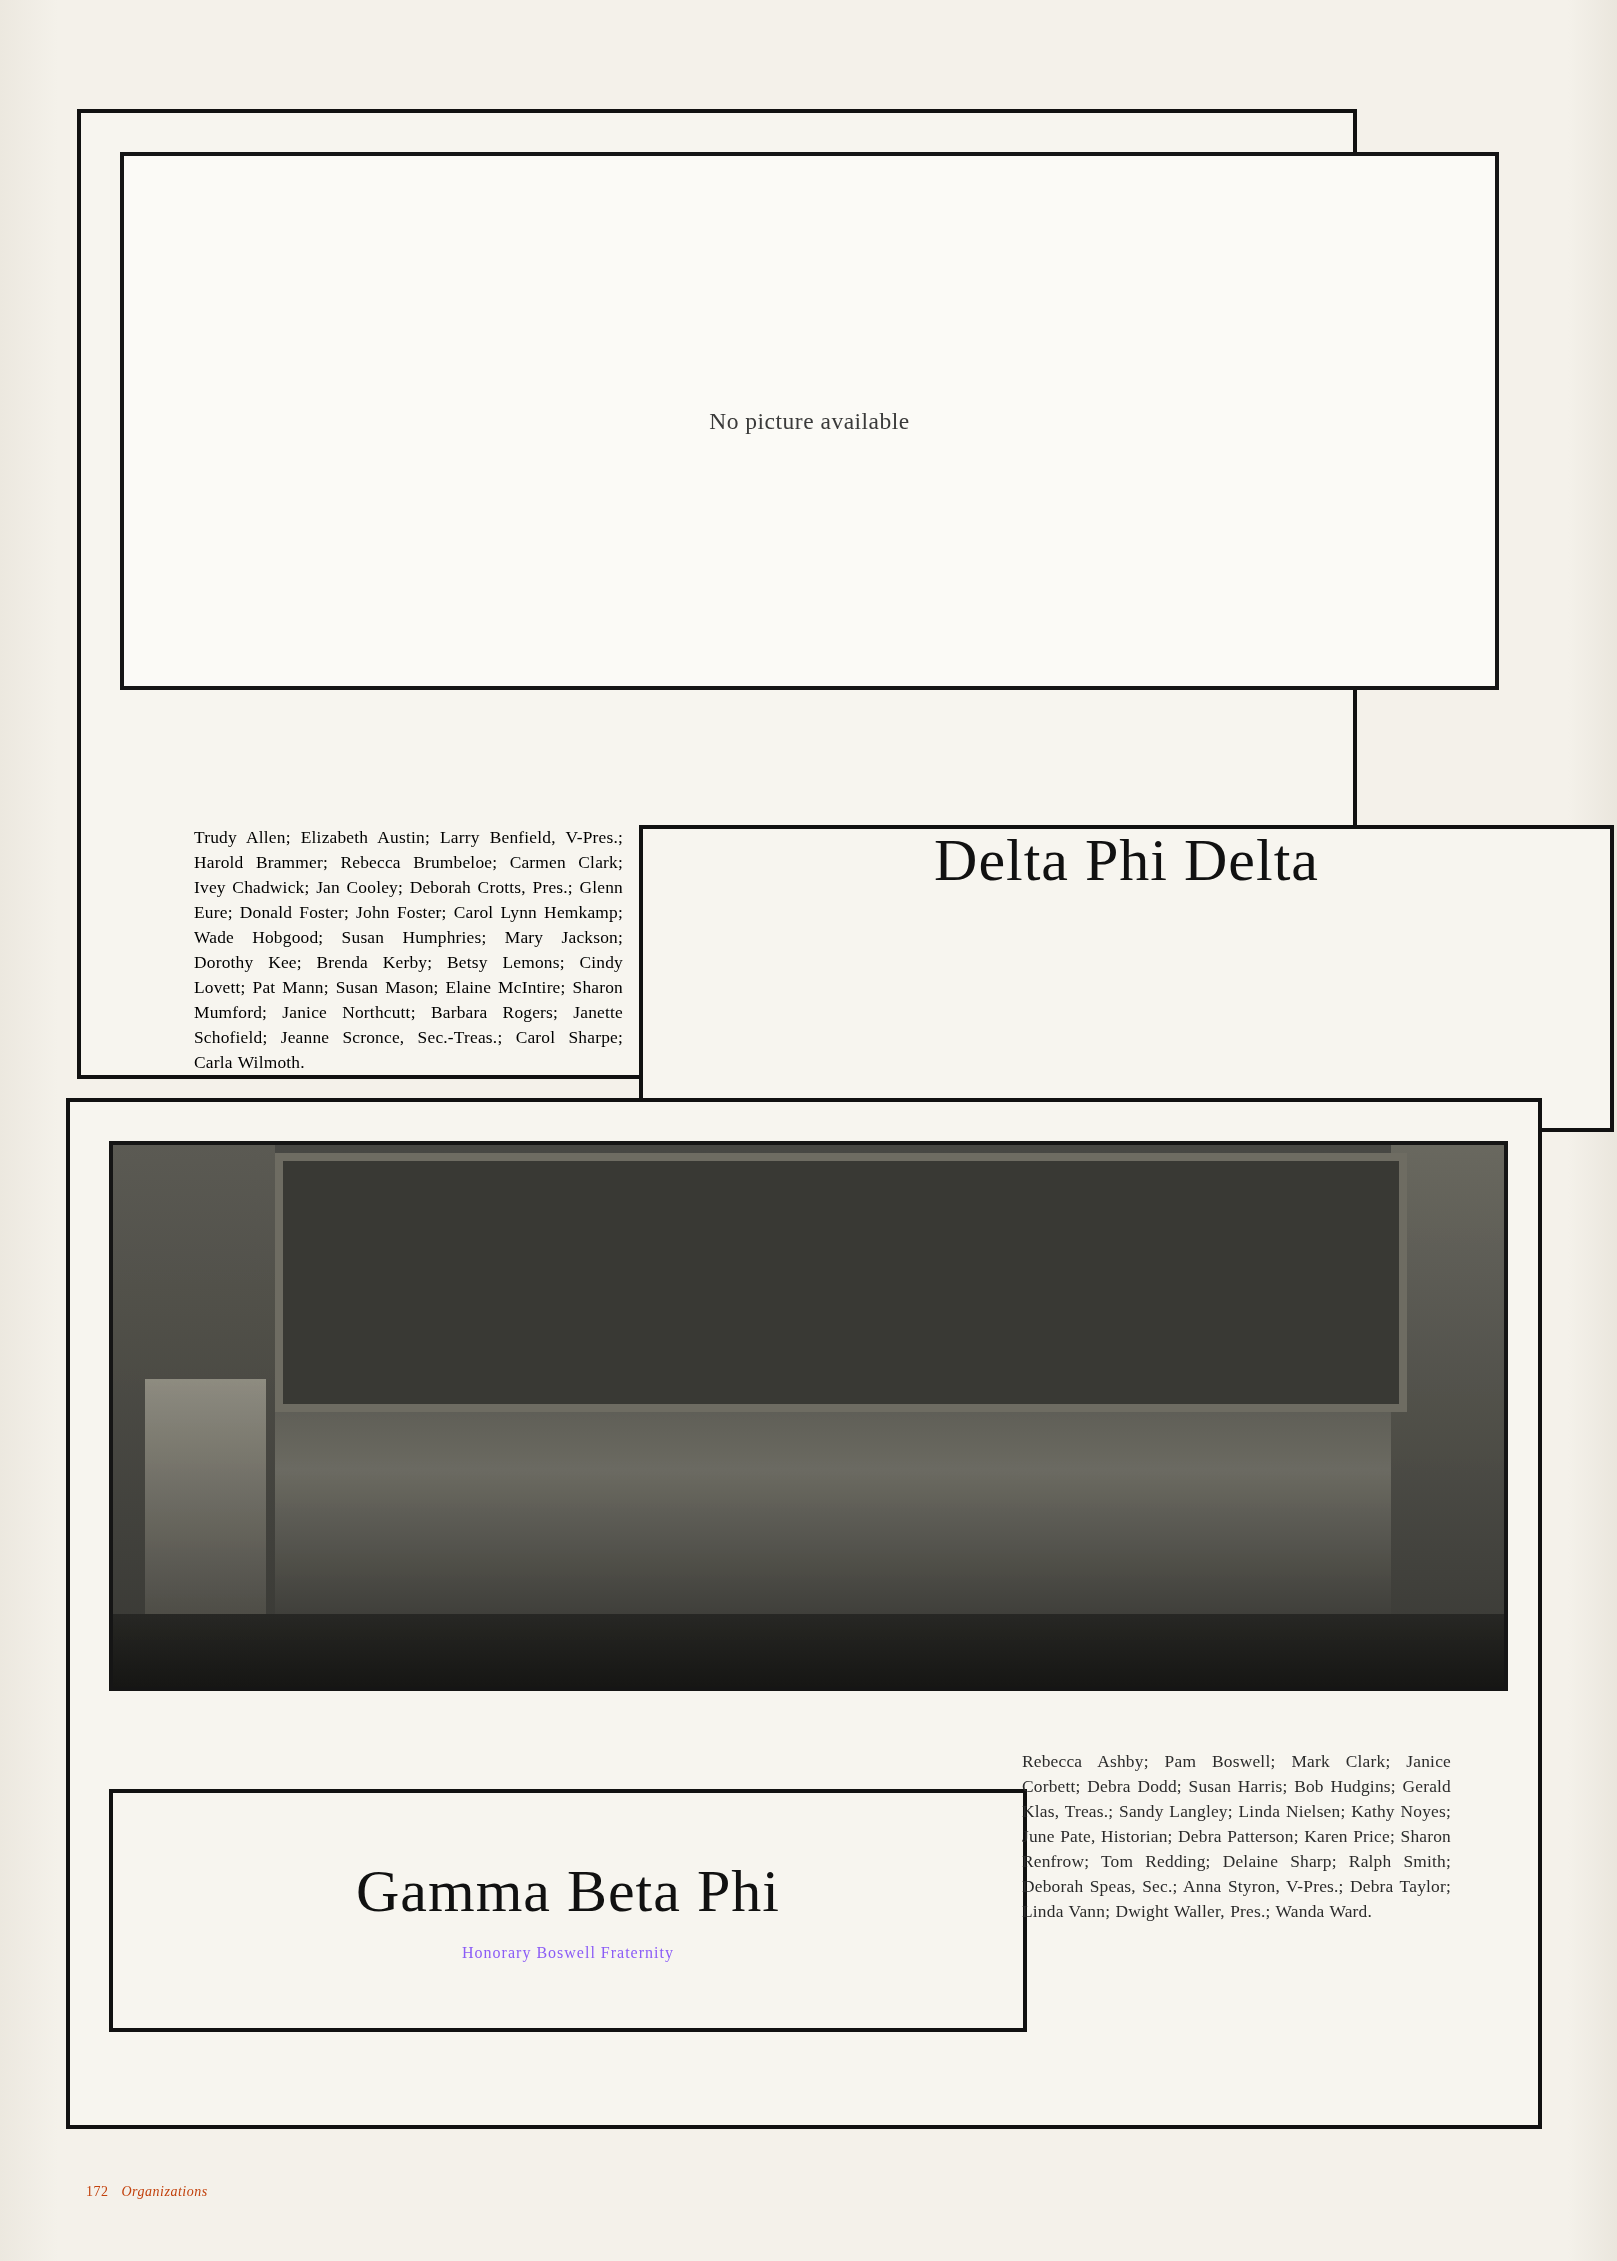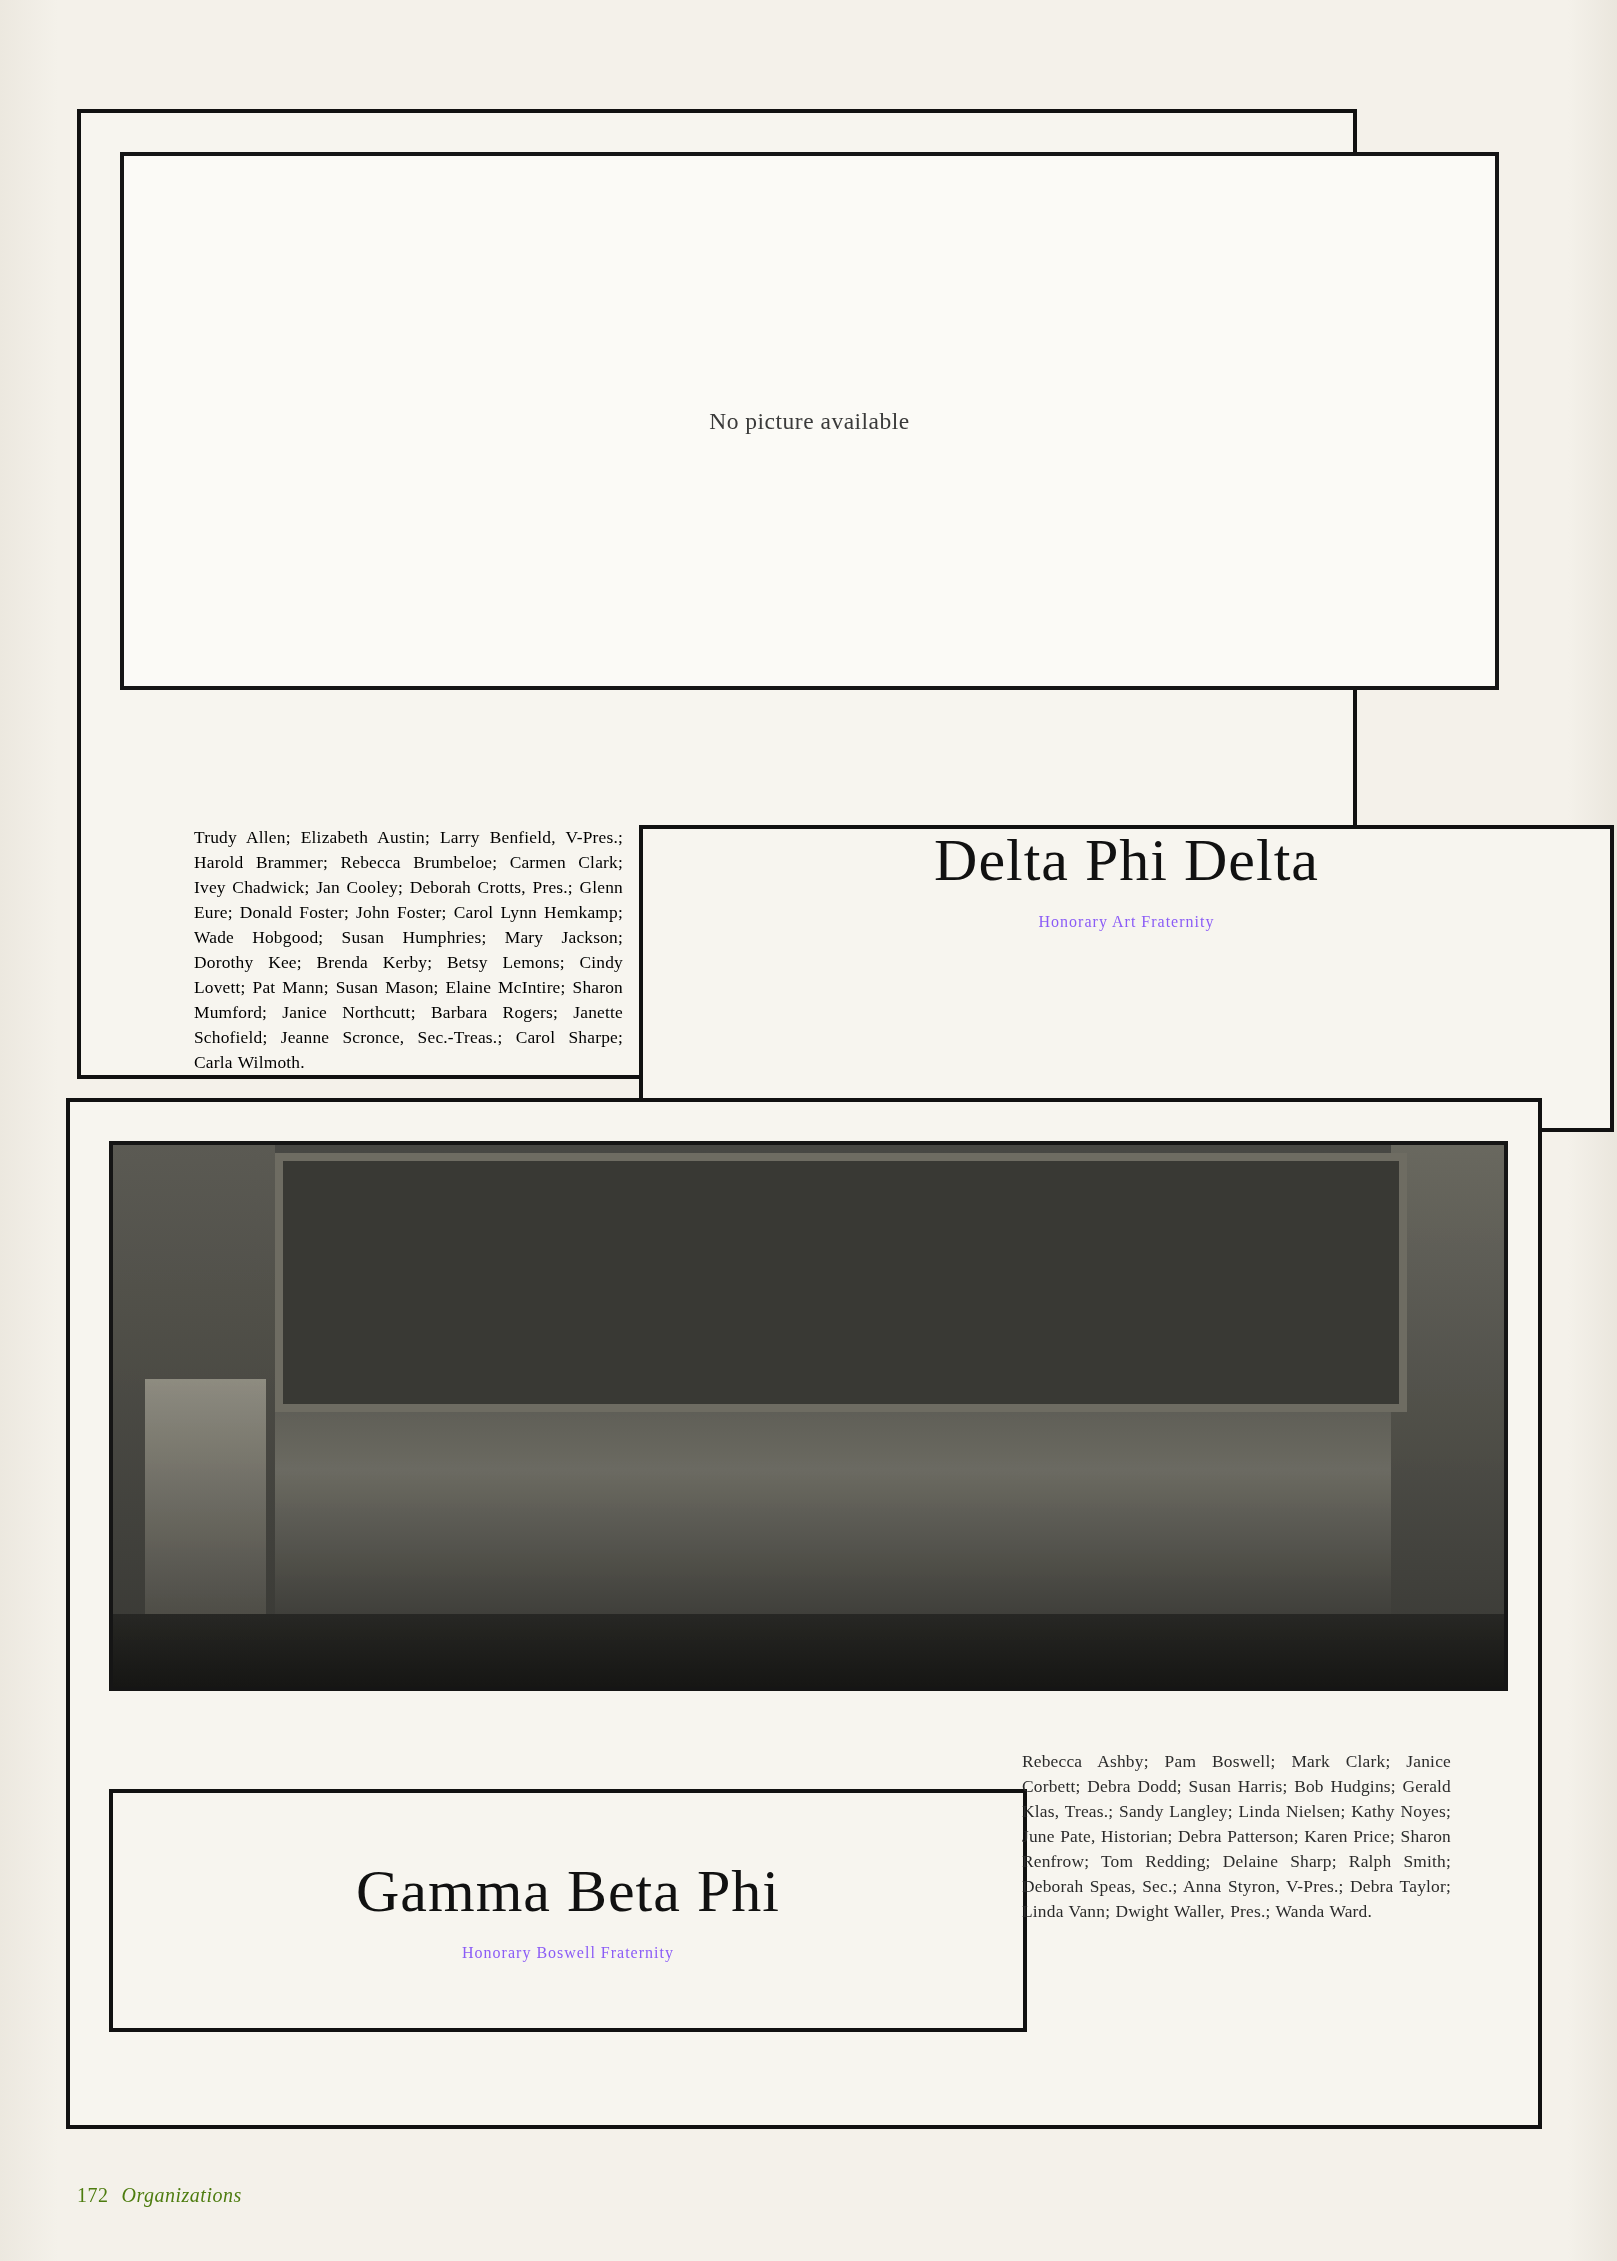--- a/index.html
+++ b/index.html
@@ -91,21 +91,21 @@
     left: 558px;
     top: 712px;
     width: 975px;
     height: 307px;
     border: 4px solid #111;
     background: #f7f5ef;
     box-sizing: border-box;
     display: flex;
     flex-direction: column;
     align-items: center;
-    justify-content: flex-start;
+    justify-content: space-between;
   }
   .org-title {
     font-size: 60px;
     letter-spacing: 1px;
     color: #111;
     line-height: 1.05;
     font-weight: normal;
     margin: 0;
   }
   .org-subtitle {
@@ -210,24 +210,24 @@
     font-size: 17.4px;
     line-height: 25px;
     text-align: justify;
     color: #2b2b2b;
     letter-spacing: 0.2px;
     word-spacing: 0.8px;
   }
 
   .footer {
     position: absolute;
-    left: 77px;
+    left: 86px;
     top: 2184px;
-    font-size: 20px;
-    color: #4d7c0f;
+    font-size: 14px;
+    color: #c2410c;
     letter-spacing: 0.5px;
   }
   .footer .page-num {
     font-weight: normal;
     margin-right: 13px;
   }
   .footer .section-name {
     font-style: italic;
   }
 </style>

